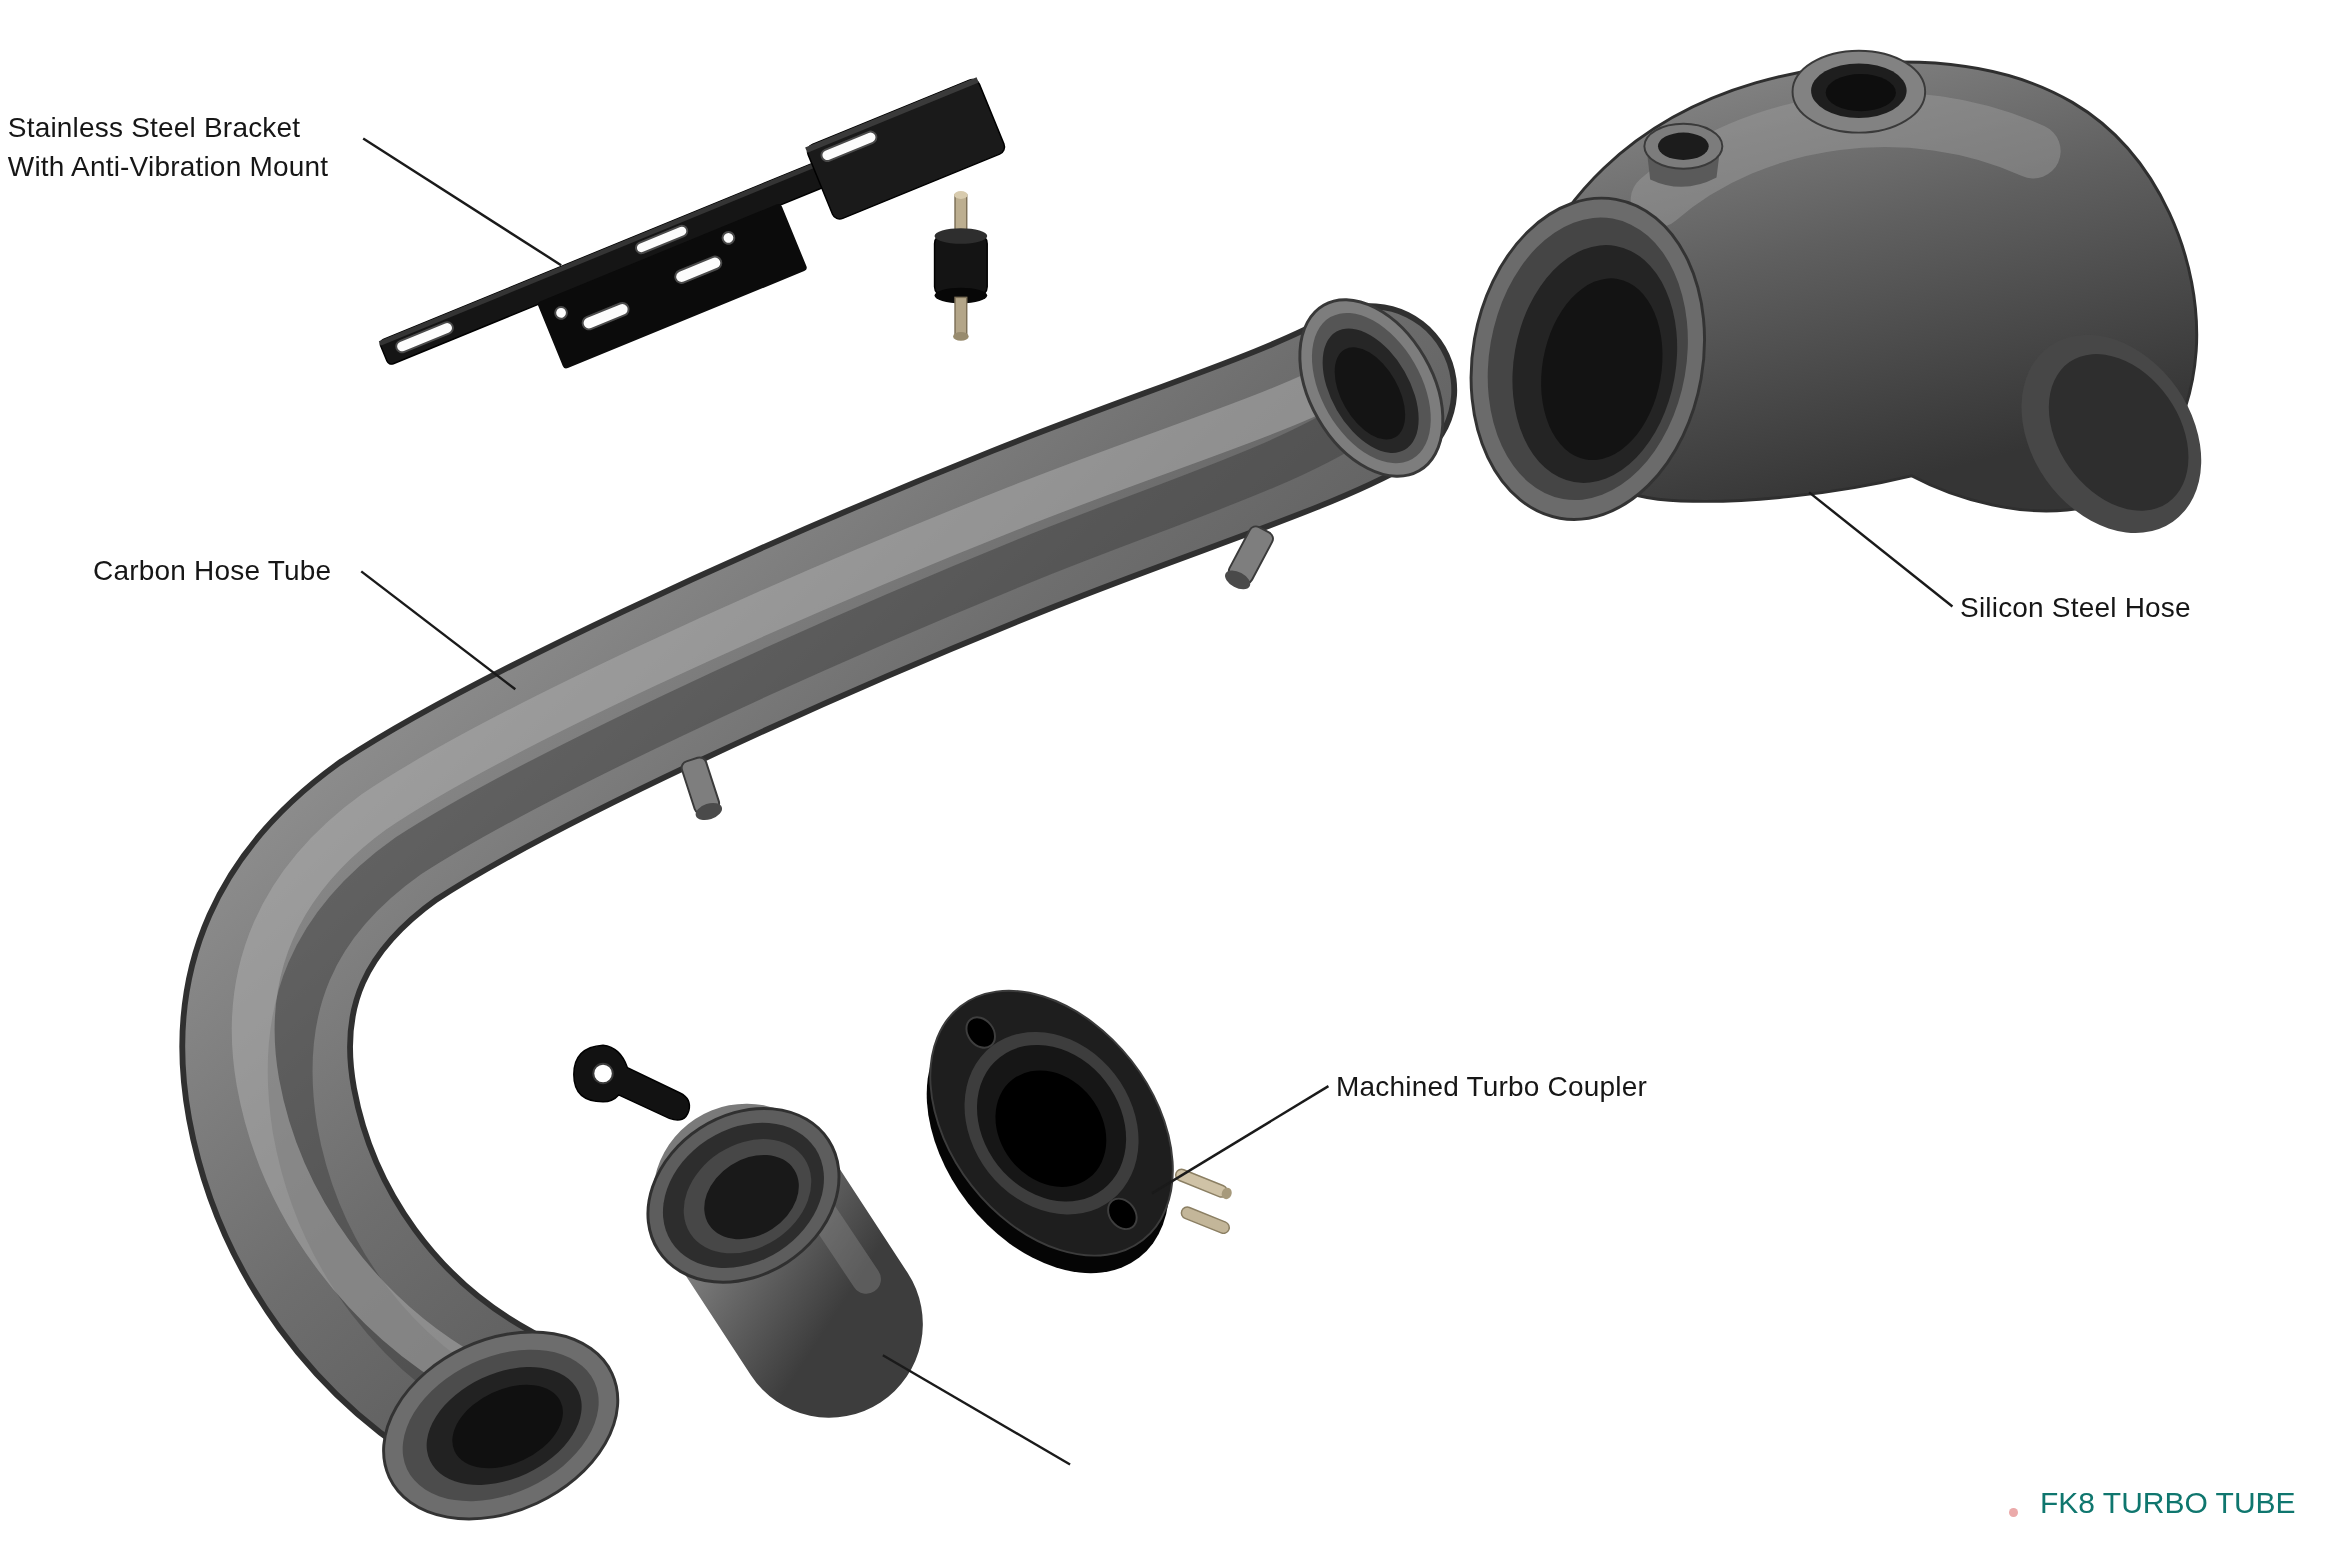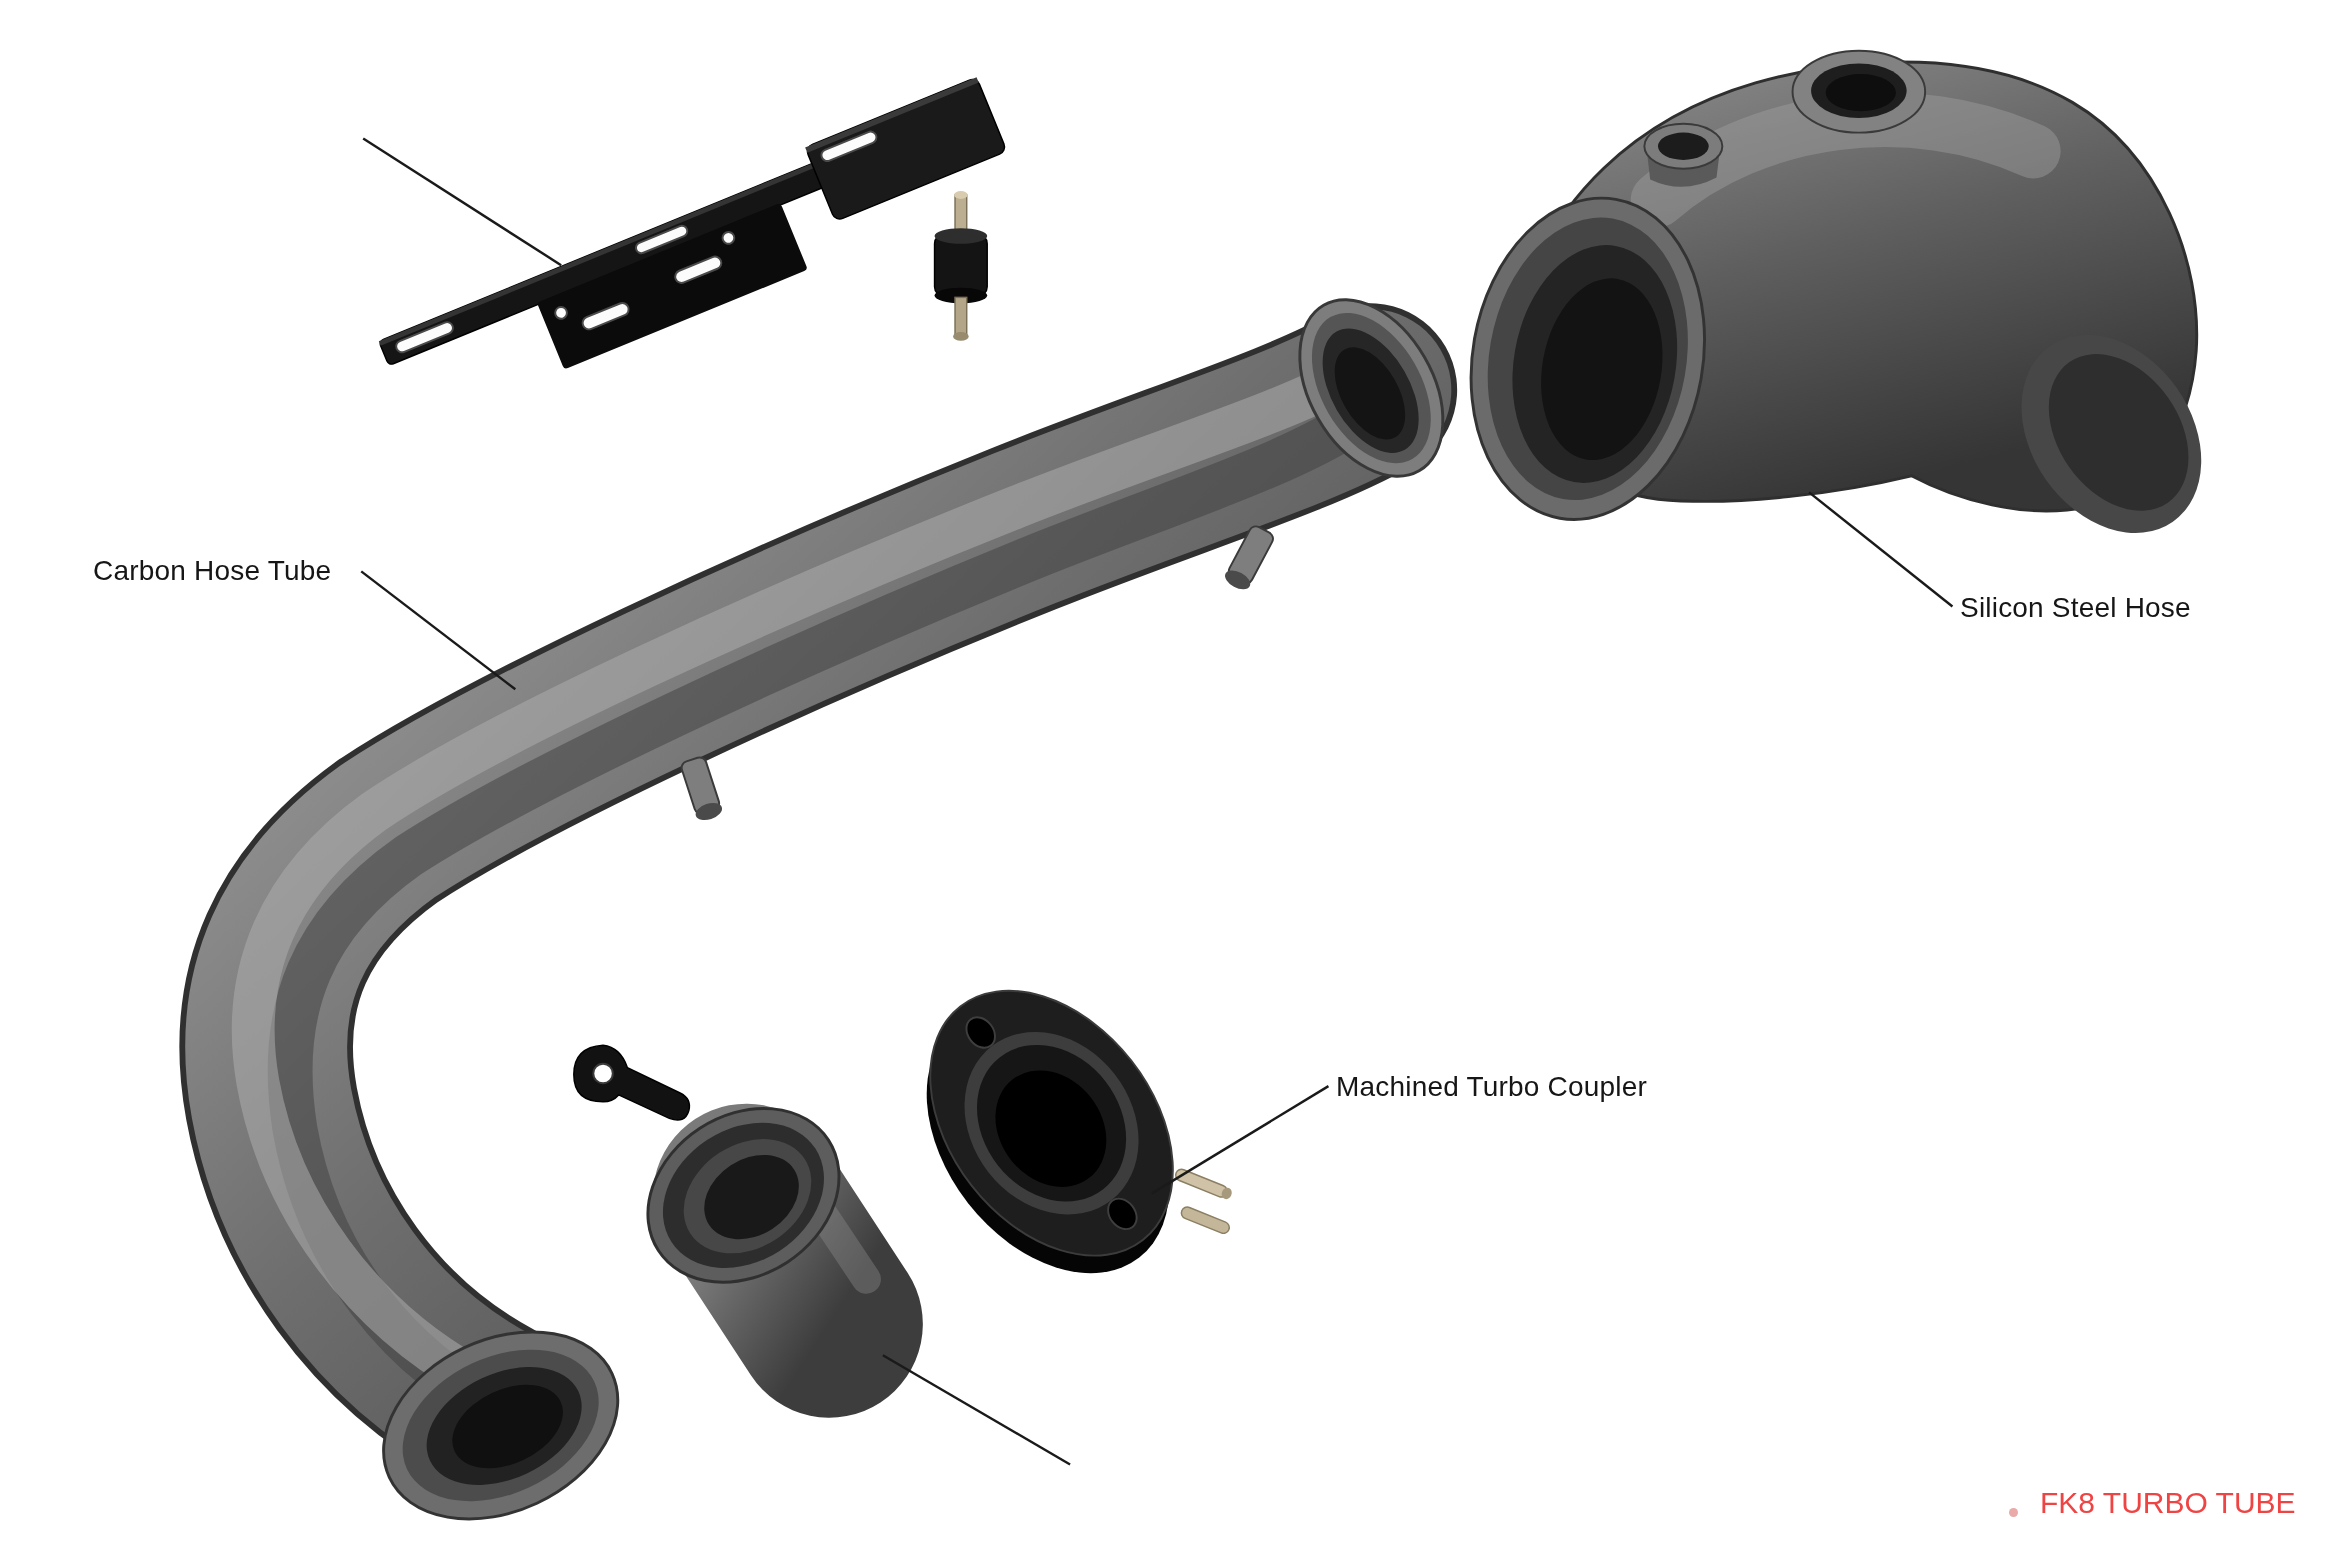--- a/index.html
+++ b/index.html
@@ -15,21 +15,21 @@
     position:absolute;
     font-size:28px;
     line-height:1.38;
     color:#161616;
     white-space:nowrap;
     letter-spacing:0.2px;
   }
   .title{
     position:absolute;
     font-size:30px;
-    color:#ef4444;
+    color:#0f766e;
     white-space:nowrap;
   }
   .artifact-dot{
     position:absolute;
     width:8.8px;height:8.8px;border-radius:50%;
     background:#e89b9b;opacity:.85;
   }
 </style>
 </head>
 <body>
@@ -187,20 +187,24 @@
       </g>
     </g>
 
     <line x1="372" y1="142" x2="575" y2="272" stroke="#1a1a1a" stroke-width="2.5"></line>
     <line x1="370" y1="586" x2="528" y2="707" stroke="#1a1a1a" stroke-width="2.5"></line>
     <line x1="1855" y1="505" x2="2002" y2="622" stroke="#1a1a1a" stroke-width="2.5"></line>
     <line x1="1362" y1="1114" x2="1181" y2="1224" stroke="#1a1a1a" stroke-width="2.5"></line>
     <line x1="905" y1="1390" x2="1097" y2="1502" stroke="#1a1a1a" stroke-width="2.5"></line>
   </svg>
 
+  <div class="label" style="left:7.8px;top:109px">
+    <span>Stainless Steel Bracket</span><br>
+    <span>With Anti-Vibration Mount</span>
+  </div>
 
   <div class="label" style="left:93px;top:552px">Carbon Hose Tube</div>
 
   <div class="label" style="left:1960px;top:589px">Silicon Steel Hose</div>
 
   <div class="label" style="left:1336px;top:1068px">Machined Turbo Coupler</div>
 
 
   <div class="artifact-dot" style="left:2009px;top:1508px"></div>
 

